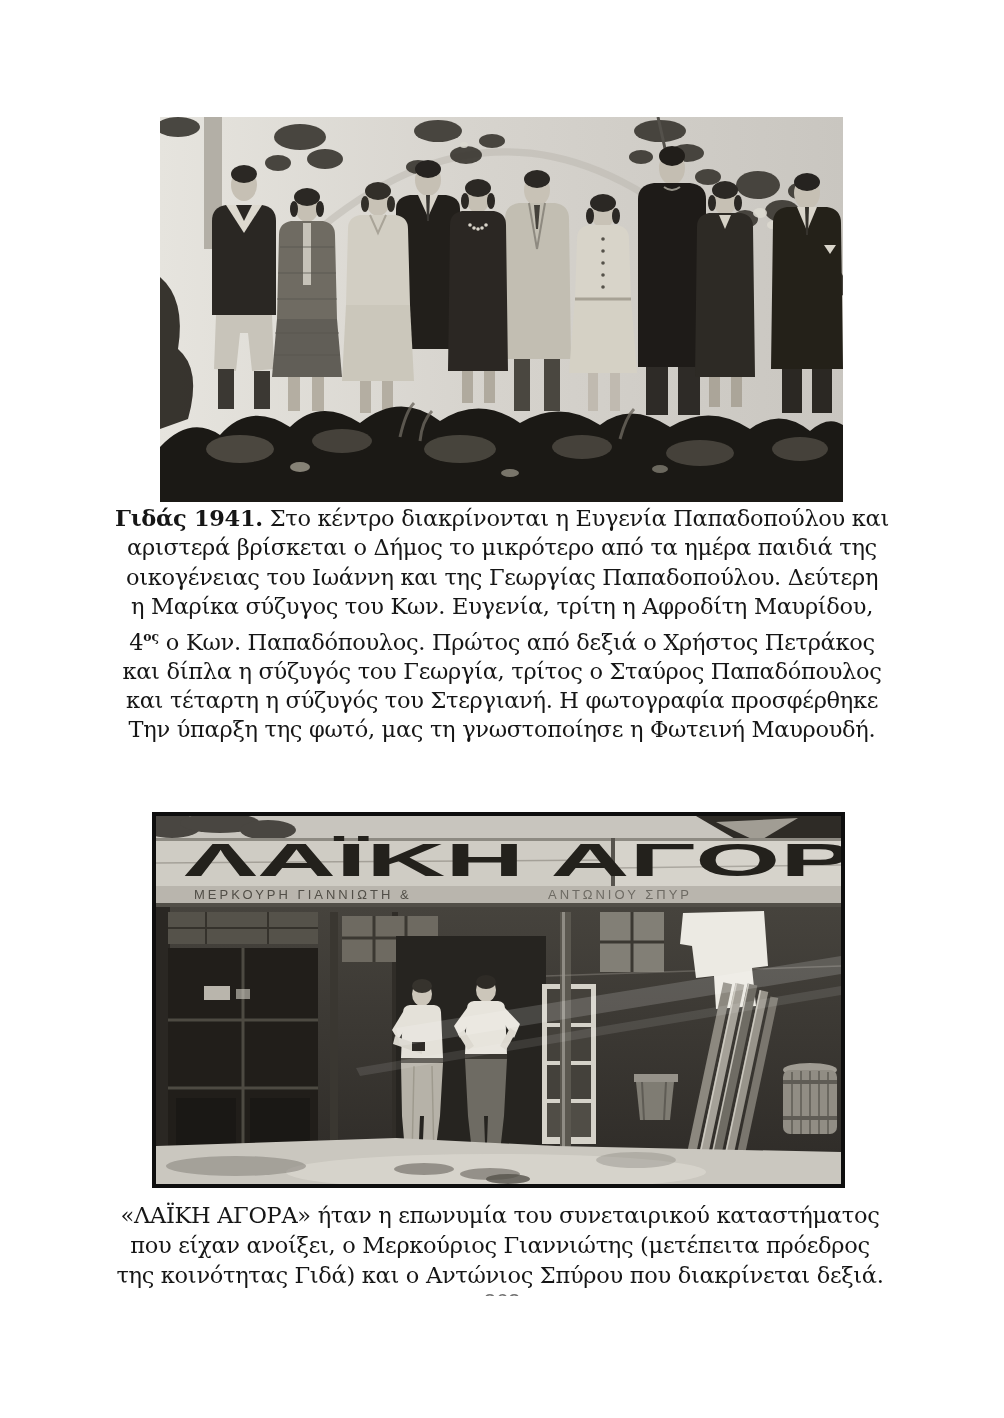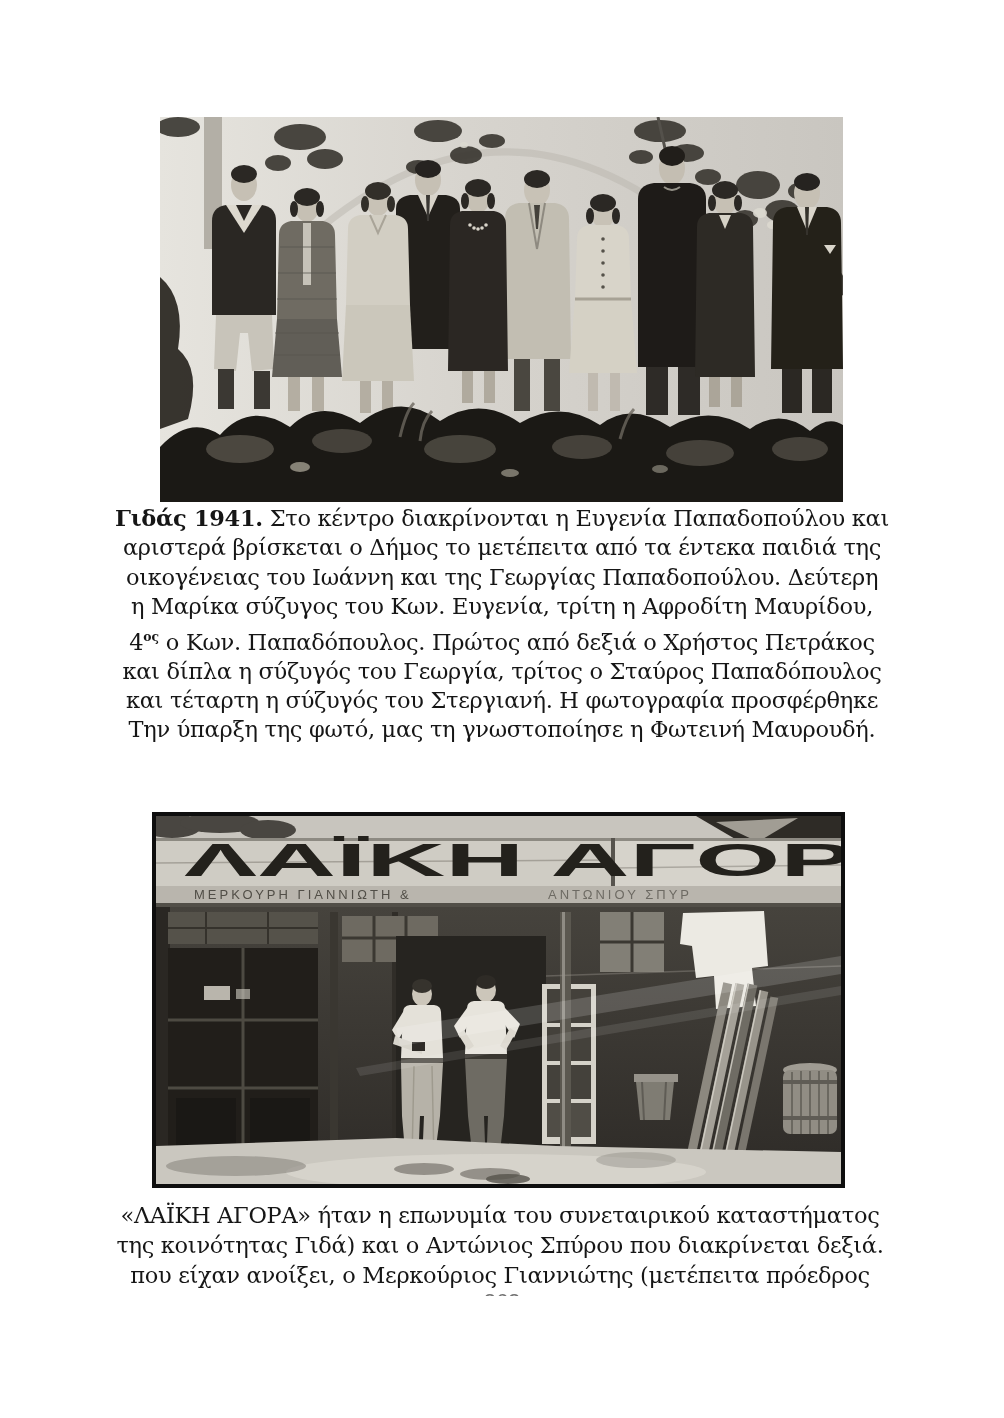--- a/index.html
+++ b/index.html
@@ -203,21 +203,21 @@
         <ellipse cx="140" cy="350" rx="10" ry="5" fill="#a19c8f" opacity="0.8"></ellipse>
         <ellipse cx="350" cy="356" rx="9" ry="4" fill="#a19c8f" opacity="0.7"></ellipse>
         <ellipse cx="500" cy="352" rx="8" ry="4" fill="#a19c8f" opacity="0.6"></ellipse>
         <path d="M240,320 q6,-26 14,-34 M260,324 q2,-20 12,-30 M460,322 q6,-22 14,-30" stroke="#6b675e" stroke-width="3" fill="none" opacity="0.8"></path>
       </g>
     </svg>
   </figure>
 
   <div class="caption" id="caption1">
     <div class="cap-line"><span class="lead">Γιδάς 1941.</span><span> Στο κέντρο διακρίνονται η Ευγενία Παπαδοπούλου και</span></div>
-    <div class="cap-line">αριστερά βρίσκεται ο Δήμος το μετέπειτα από τα έντεκα παιδιά της</div>
+    <div class="cap-line">αριστερά βρίσκεται ο Δήμος το μικρότερο από τα ημέρα παιδιά της</div>
     <div class="cap-line">οικογένειας του Ιωάννη και της Γεωργίας Παπαδοπούλου. Δεύτερη</div>
     <div class="cap-line">η Μαρίκα σύζυγος του Κων. Ευγενία, τρίτη η Αφροδίτη Μαυρίδου,</div>
     <div class="cap-line"><span>4</span><sup class="ord">ος</sup><span> ο Κων. Παπαδόπουλος. Πρώτος από δεξιά ο Χρήστος Πετράκος</span></div>
     <div class="cap-line">και δίπλα η σύζυγός του Γεωργία, τρίτος ο Σταύρος Παπαδόπουλος</div>
     <div class="cap-line">και τέταρτη η σύζυγός του Στεργιανή. Η φωτογραφία προσφέρθηκε</div>
     <div class="cap-line">Την ύπαρξη της φωτό, μας τη γνωστοποίησε η Φωτεινή Μαυρουδή.</div>
   </div>
 
   <figure class="photo" id="photo2" style="margin:0;">
     <svg width="685" height="368" viewBox="0 0 685 368">
@@ -359,19 +359,19 @@
         <ellipse cx="352" cy="363" rx="22" ry="5" fill="#55524b" opacity="0.8"></ellipse>
       </g>
 
       <polygon points="240,212 685,140 685,158 244,230" fill="#ffffff" opacity="0.16"></polygon>
       <polygon points="200,252 685,170 685,179 204,260" fill="#ffffff" opacity="0.10"></polygon>
     </svg>
   </figure>
 
   <div class="caption" id="caption2">
     <div class="cap-line">«ΛΑΪΚΗ ΑΓΟΡΑ» ήταν η επωνυμία του συνεταιρικού καταστήματος</div>
+    <div class="cap-line">που είχαν ανοίξει, ο Μερκούριος Γιαννιώτης (μετέπειτα πρόεδρος</div>
     <div class="cap-line">της κοινότητας Γιδά) και ο Αντώνιος Σπύρου που διακρίνεται δεξιά.</div>
-    <div class="cap-line">που είχαν ανοίξει, ο Μερκούριος Γιαννιώτης (μετέπειτα πρόεδρος</div>
   </div>
 
   <div class="pageno">362</div>
 
 </div>
 
 </body></html>

